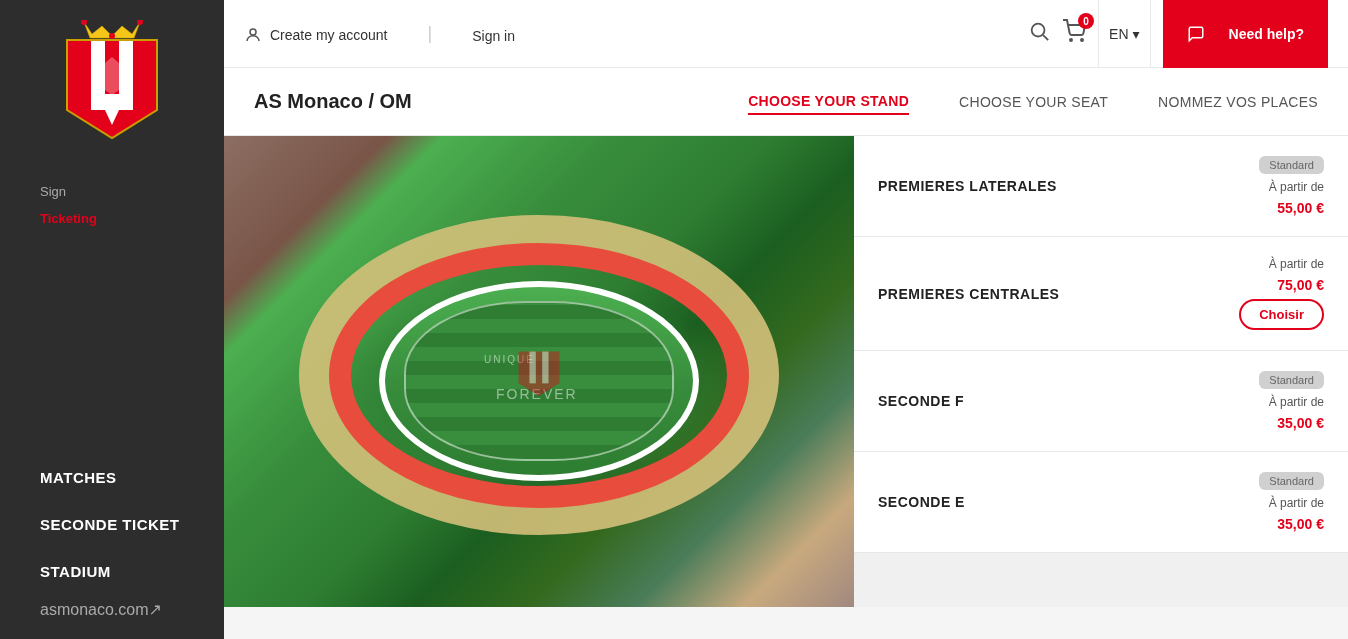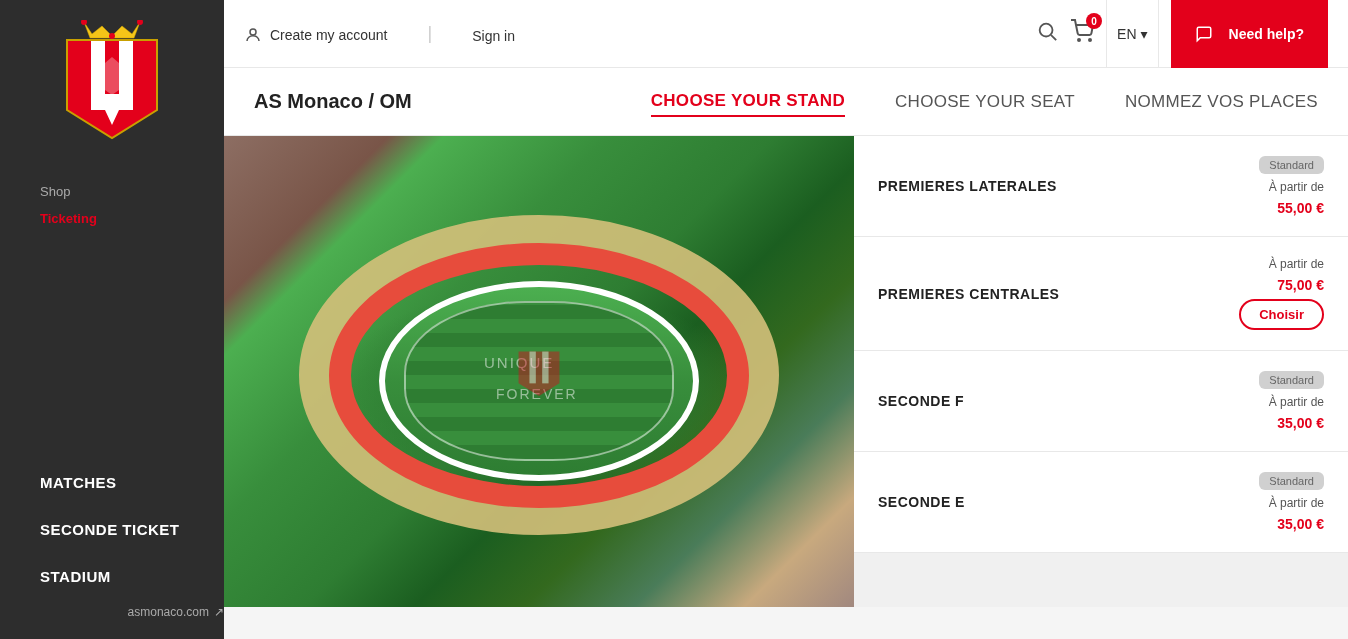--- a/index.html
+++ b/index.html
@@ -53,26 +53,24 @@
     .sidebar-nav-item {
       color: #fff;
       font-size: 15px;
       font-weight: bold;
       cursor: pointer;
       letter-spacing: 0.5px;
     }
     .sidebar-footer {
       padding: 20px 0 20px 40px;
       color: #aaa;
-      font-size: 12px;
-      display: flex;
-      align-items: center;
-      gap: 5px;
-      cursor: pointer;
-      justify-content: flex-end;
+      font-size: 16px;
+      display: flex;
+      align-items: center;
+      cursor: pointer;
     }
 
     
     .main {
       flex: 1;
       display: flex;
       flex-direction: column;
       height: 639px;
       overflow: hidden;
     }
@@ -157,21 +155,21 @@
     .need-help-btn {
       background: #e3001b;
       color: #fff;
       border: none;
       padding: 0 24px;
       height: 68px;
       font-size: 14px;
       cursor: pointer;
       display: flex;
       align-items: center;
-      gap: 16px;
+      gap: 24px;
       font-weight: bold;
       white-space: nowrap;
     }
 
     
     .steps-header {
       background: #fff;
       height: 68px;
       display: flex;
       align-items: center;
@@ -184,21 +182,21 @@
       font-weight: bold;
       color: #222;
       flex: 1;
     }
     .steps-nav {
       display: flex;
       align-items: center;
       gap: 50px;
     }
     .step-item {
-      font-size: 17px;
+      font-size: 14px;
       color: #555;
       cursor: pointer;
       padding: 4px 0;
       letter-spacing: 0.3px;
     }
     .step-item.active {
       color: #e3001b;
       font-weight: bold;
       border-bottom: 2px solid #e3001b;
     }
@@ -346,21 +344,21 @@
       transform: translate(-50%, -50%);
       width: 50px;
       height: 60px;
       opacity: 0.6;
     }
     .stadium-text-unique {
       position: absolute;
       left: 260px;
       top: 218px;
       color: rgba(255,255,255,0.5);
-      font-size: 15px;
+      font-size: 10px;
       letter-spacing: 2px;
     }
     .stadium-text-forever {
       position: absolute;
       left: 272px;
       top: 250px;
       color: rgba(255,255,255,0.5);
       font-size: 14px;
       letter-spacing: 2px;
     }
@@ -395,21 +393,21 @@
 
       <path d="M10,20 L100,20 L100,90 L55,118 L10,90 Z" fill="none" stroke="#c8a000" stroke-width="2"></path>
 
       <g transform="translate(55,55)">
         <path d="M0,-18 L14,-6 L14,10 L0,20 L-14,10 L-14,-6 Z" fill="#fff" opacity="0.3"></path>
       </g>
     </svg>
   </div>
 
   <div class="sidebar-links">
-    <span class="sidebar-link">Shop</span>
+    <span class="sidebar-link">Sign</span>
     <span class="sidebar-link active">Ticketing</span>
   </div>
 
   <div class="sidebar-nav">
     <span class="sidebar-nav-item">MATCHES</span>
     <span class="sidebar-nav-item">SECONDE TICKET</span>
     <span class="sidebar-nav-item">STADIUM</span>
   </div>
 
   <div class="sidebar-footer">

